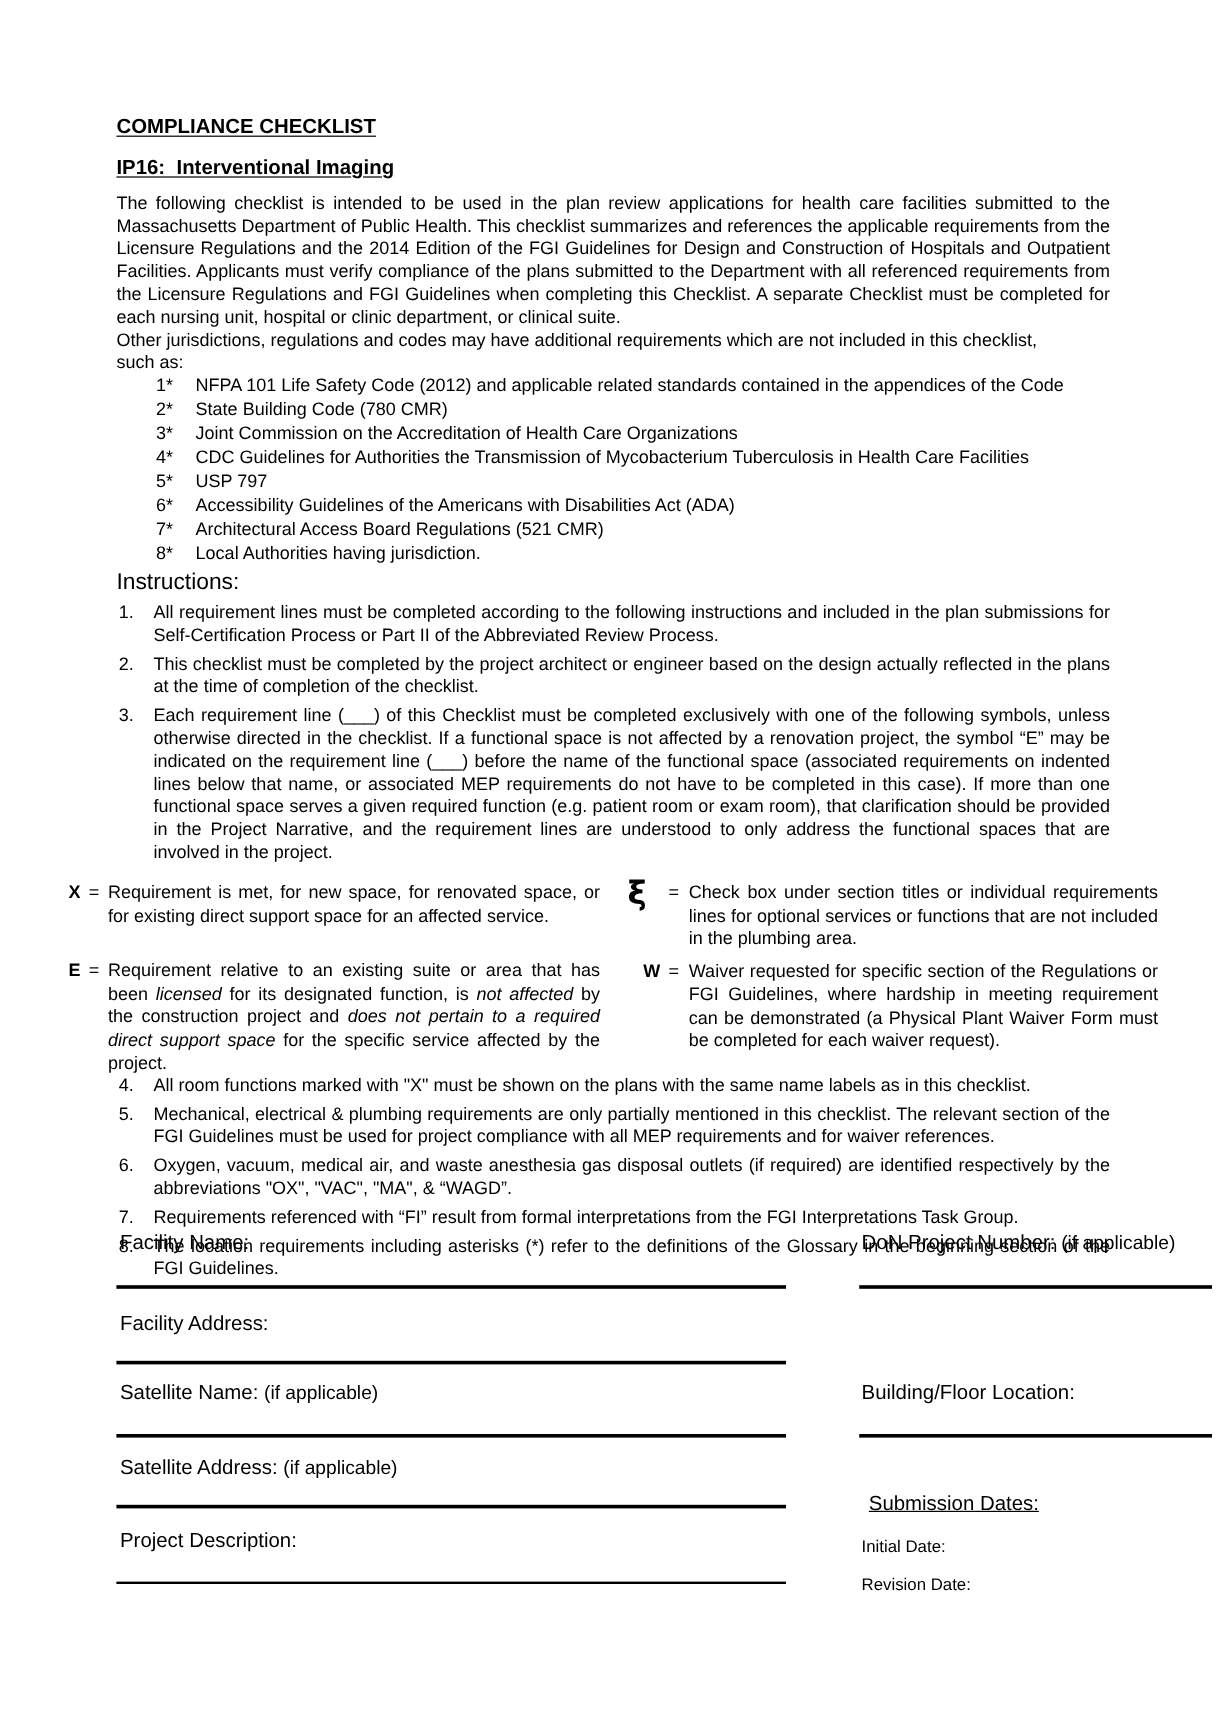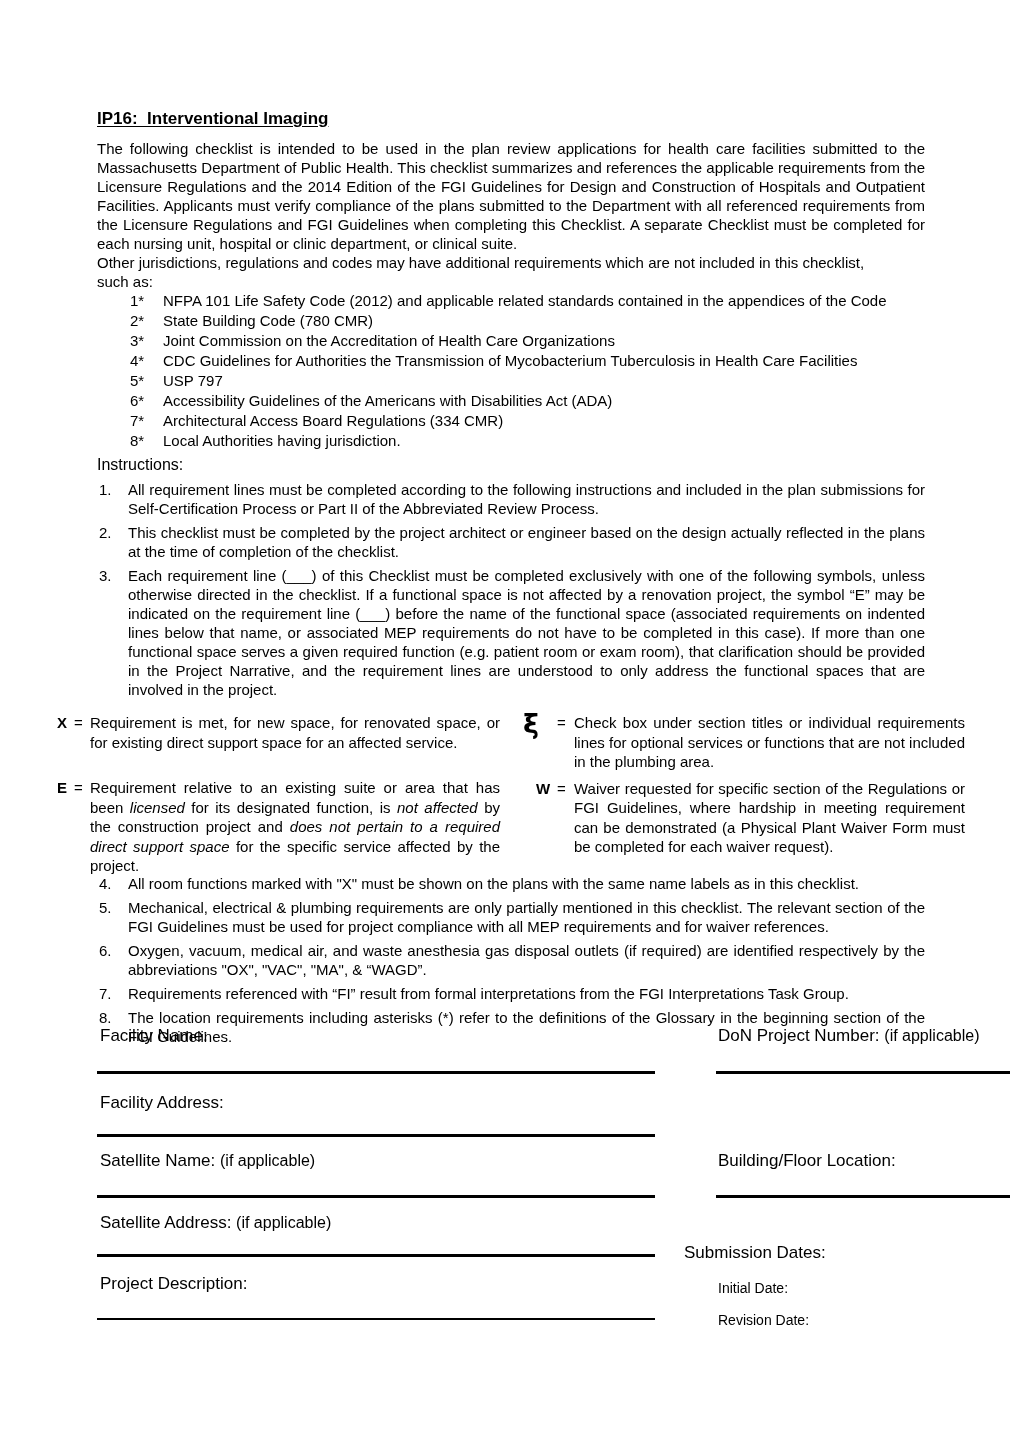--- a/index.html
+++ b/index.html
@@ -14,21 +14,21 @@
 
   .body { font-size:15px; line-height:19px; }
   .intro { margin-top:10px; text-align:justify; }
   .other { margin-top:0; text-align:left; }
 
   .jur-list { margin-left:33px; }
   .jur-item { display:flex; font-size:15px; line-height:20px; }
   .jur-item .num { flex:none; width:33px; }
   .jur-item .txt { flex:1; }
 
-  .ins-label { font-size:16px; line-height:20px; margin-top:4px; }
+  .ins-label { font-size:19px; line-height:20px; margin-top:4px; }
   .ins-item { display:flex; font-size:15px; line-height:19px; margin-top:5px; }
   .ins-item .num { flex:none; width:31px; padding-left:2px; }
   .ins-item .txt { flex:1; text-align:justify; }
 
   .sym-section { display:flex; margin-left:-40px; width:908px; margin-top:14px; }
   .sym-col.left { width:443px; }
   .sym-col.right { width:442px; margin-left:23px; }
   .sym-def { display:flex; font-size:15px; line-height:19.5px; }
   .sym-def .sym { flex:none; width:17px; font-weight:bold; }
   .sym-def .eq { flex:none; width:16px; }
@@ -50,20 +50,21 @@
   .f-date { position:absolute; font-size:14px; line-height:18px; white-space:nowrap; }
   .f-line { position:absolute; height:3px; background:#000; }
   .f-line.thin { height:1.5px; }
 </style>
 </head>
 <body>
 
 <div class="page">
   <div class="content">
 
+    <div class="title"><span class="u">COMPLIANCE CHECKLIST</span></div>
     <div class="subtitle"><span class="u">IP16:  Interventional Imaging</span></div>
 
     <p class="body intro">The following checklist is intended to be used in the plan review applications for health care facilities submitted to the Massachusetts Department of Public Health.  This checklist summarizes and references the applicable requirements from the Licensure Regulations and the 2014 Edition of the FGI Guidelines for Design and Construction of Hospitals and Outpatient Facilities.  Applicants must verify compliance of the plans submitted to the Department with all referenced requirements from the Licensure Regulations and FGI Guidelines when completing this Checklist.  A separate Checklist must be completed for each nursing unit, hospital or clinic department, or clinical suite.</p>
 
     <p class="body other"><span>Other jurisdictions, regulations and codes may have additional requirements which are not included in this checklist,</span><br><span>such as:</span></p>
 
     <div class="jur-list">
       <div class="jur-item">
           <span class="num">1*</span>
           <span class="txt">NFPA 101 Life Safety Code (2012) and applicable related standards contained in the appendices of the Code</span>
@@ -83,21 +84,21 @@
       <div class="jur-item">
           <span class="num">5*</span>
           <span class="txt">USP 797</span>
         </div>
       <div class="jur-item">
           <span class="num">6*</span>
           <span class="txt">Accessibility Guidelines of the Americans with Disabilities Act (ADA)</span>
         </div>
       <div class="jur-item">
           <span class="num">7*</span>
-          <span class="txt">Architectural Access Board Regulations (334 CMR)</span>
+          <span class="txt">Architectural Access Board Regulations (521 CMR)</span>
         </div>
       <div class="jur-item">
           <span class="num">8*</span>
           <span class="txt">Local Authorities having jurisdiction.</span>
         </div>
     </div>
 
     <div class="ins-label">Instructions:</div>
 
     <div>
@@ -174,21 +175,21 @@
 
     <span class="f-label" style="left:100px; top:80px;">Facility Address:</span>
     <div class="f-line" style="left:97px; top:122px; width:558px;"></div>
 
     <span class="f-label" style="left:100px; top:138px;"><span>Satellite Name:</span> <span class="f-small">(if applicable)</span></span>
     <span class="f-label" style="left:718px; top:138px;">Building/Floor Location:</span>
     <div class="f-line" style="left:97px; top:183px; width:558px;"></div>
     <div class="f-line" style="left:716px; top:183px; width:294px;"></div>
 
     <span class="f-label" style="left:100px; top:200px;"><span>Satellite Address:</span> <span class="f-small">(if applicable)</span></span>
-    <span class="f-label" style="left:684px; top:230px;">Submission Dates:</span>
+    <span class="f-label" style="left:724px; top:230px;text-decoration:underline;">Submission Dates:</span>
     <div class="f-line" style="left:97px; top:242px; width:558px;"></div>
 
     <span class="f-label" style="left:100px; top:261px;">Project Description:</span>
     <span class="f-date" style="left:718px; top:267px;text-align:right;">Initial Date:</span>
     <span class="f-date" style="left:718px; top:299px;">Revision Date:</span>
     <div class="f-line thin" style="left:97px; top:306px; width:558px;"></div>
   </div>
 </div>
 
 </body></html>

